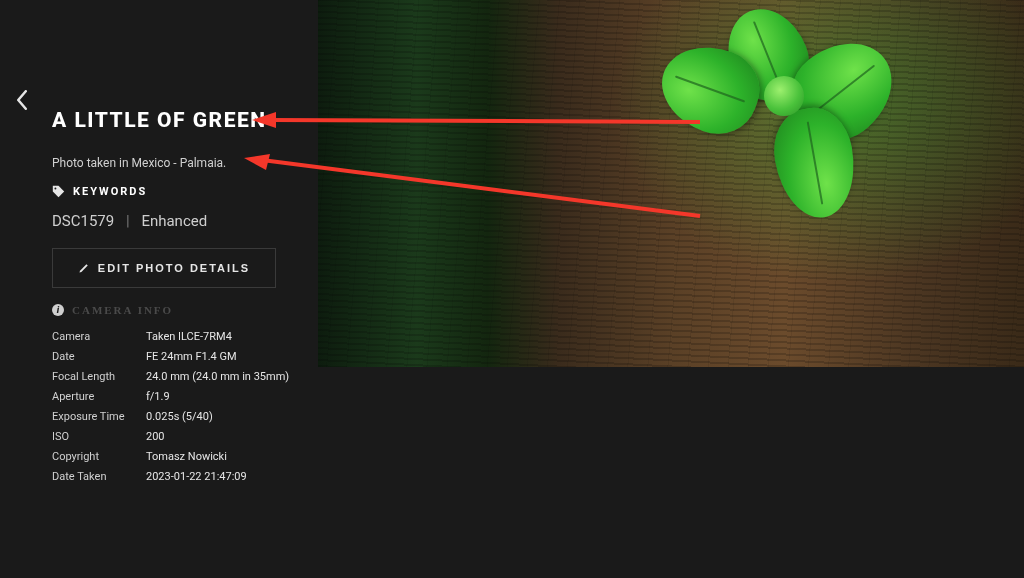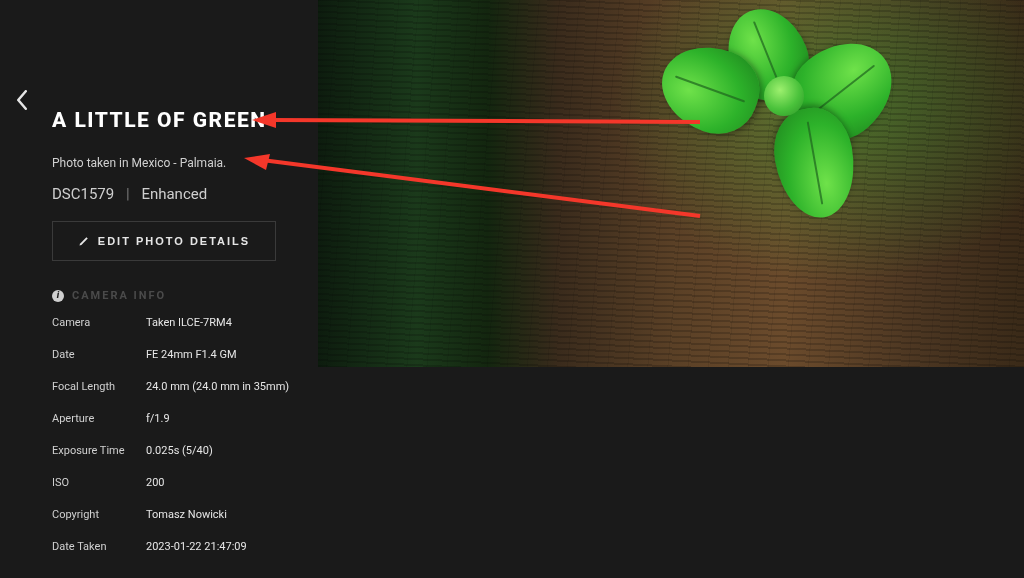--- a/index.html
+++ b/index.html
@@ -79,51 +79,52 @@
     background: transparent;
     color: #e6e6e6;
     font-size: 11px;
     letter-spacing: 2px;
     font-weight: 600;
     display: flex;
     align-items: center;
     justify-content: center;
     gap: 8px;
     cursor: pointer;
-    margin-bottom: 28px;
+    margin-bottom: 16px;
   }
   .pencil-icon { width: 12px; height: 12px; }
 
   .camera-row {
     display: flex;
     align-items: center;
     gap: 8px;
     margin-bottom: 14px;
   }
   .camera-label {
     font-size: 11px;
     letter-spacing: 2px;
     font-weight: 700;
     color: #4a4a4a;
+    font-family: Liberation Serif, serif;
   }
   .info-icon {
     width: 12px; height: 12px;
     border-radius: 50%;
     background: #cfcfcf;
     display: inline-flex;
     align-items: center;
     justify-content: center;
     font-size: 9px;
     font-weight: 900;
     font-style: italic;
     color: #1a1a1a;
     line-height: 1;
   }
 
-  .meta-table { display: grid; grid-template-columns: 94px 1fr; row-gap: 19px; }
+  .meta-table { display: grid; grid-template-columns: 94px 1fr; row-gap: 7px; }
   .meta-label { font-size: 11px; color: #d0d0d0; }
   .meta-value { font-size: 11px; color: #e6e6e6; }
 
   .show-more {
     margin-top: 28px;
     font-size: 11px;
     letter-spacing: 2px;
     font-weight: 600;
     color: #e6e6e6;
     cursor: pointer;
@@ -188,20 +189,27 @@
     <path d="M8 1 L2 8 L8 15" fill="none" stroke="currentColor" stroke-width="2" stroke-linecap="round" stroke-linejoin="round"></path>
   </svg>
 </div>
 
 <div class="panel">
 
   <div class="title">A LITTLE OF GREEN</div>
 
   <div class="caption">Photo taken in Mexico - Palmaia.</div>
 
+  <div class="kw-row">
+    <svg class="tag-icon" viewBox="0 0 16 16">
+      <path d="M1 1 L8 1 L15 8 L8 15 L1 8 Z" fill="#e6e6e6"></path>
+      <circle cx="4.2" cy="4.2" r="1.2" fill="#1a1a1a"></circle>
+    </svg>
+    <span class="kw-label">KEYWORDS</span>
+  </div>
 
   <div class="keywords">
     <span>DSC1579</span>
     <span class="kw-divider">|</span>
     <span>Enhanced</span>
   </div>
 
   <button class="edit-btn">
     <svg class="pencil-icon" viewBox="0 0 16 16">
       <path d="M2 14 L4.5 13.3 L13 4.8 L11.2 3 L2.7 11.5 Z" fill="#e6e6e6"></path>

